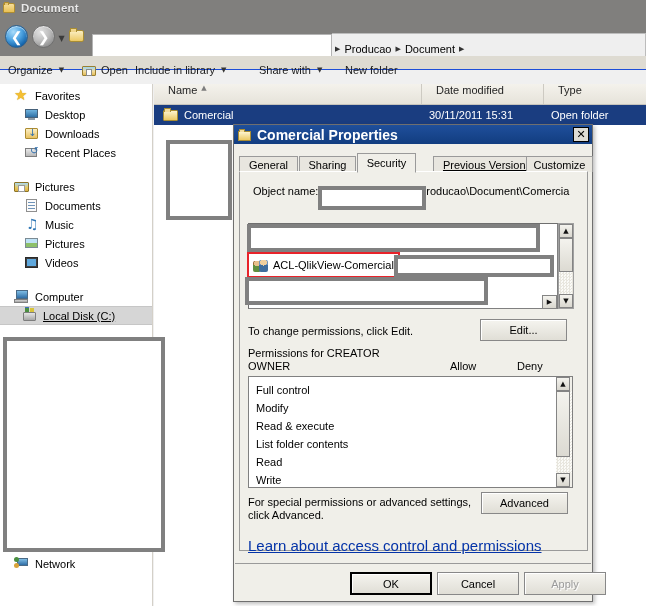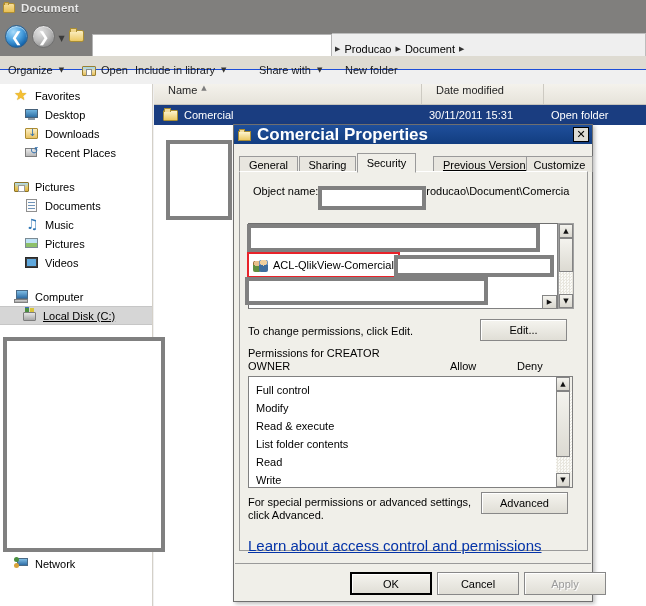--- a/index.html
+++ b/index.html
@@ -591,21 +591,21 @@
     position: absolute;
     left: 1px; top: 0px;
     width: 6px; height: 3px;
     background: #f3dc9c;
     border: 1px solid #a98d33;
     border-bottom: none;
     box-sizing: border-box;
   }
   .dlg-title-text {
     color: #fff;
-    font-size: 17px;
+    font-size: 14px;
     font-weight: bold;
   }
   .dlg-close {
     position: absolute;
     right: 3px; top: 2px;
     width: 16px; height: 15px;
     background: #dedcd4;
     border: 1px solid #000;
     box-sizing: border-box;
     display: flex;
@@ -938,20 +938,23 @@
 
   <div class="filelist">
     <div class="col-header">
       <div class="col" style="left:0; width:268px;">
         <span>Name</span>
         <span class="sort-caret">▲</span>
       </div>
       <div class="col" style="left:268px; width:122px;">
         <span>Date modified</span>
       </div>
+      <div class="col" style="left:390px; width:102px; border-right:none;">
+        <span>Type</span>
+      </div>
     </div>
 
     <div class="file-row">
       <div class="cellname">
         <span class="row-folder-icon"></span>
         <span>Comercial</span>
       </div>
       <div class="cell" style="left:275px;">30/11/2011 15:31</div>
       <div class="cell" style="left:397px;">Open folder</div>
     </div>

